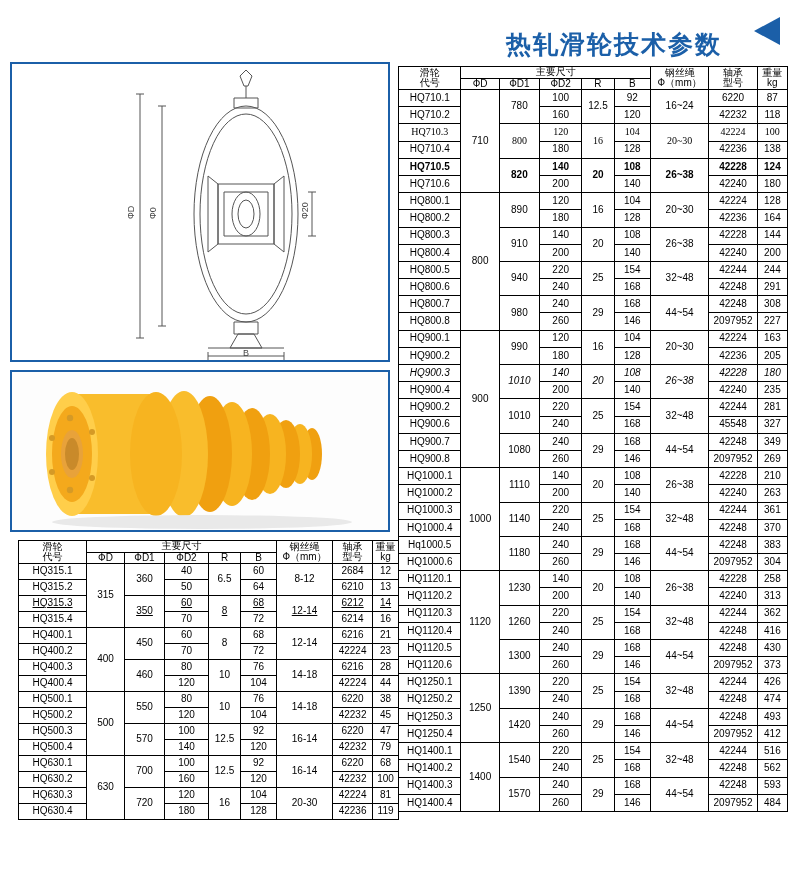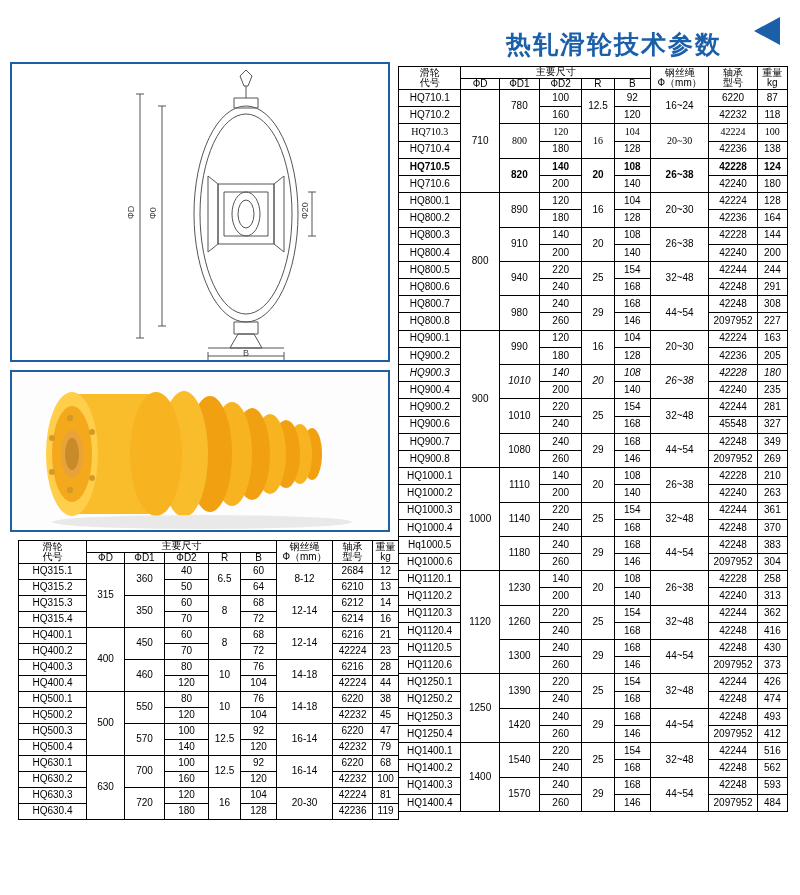--- a/index.html
+++ b/index.html
@@ -221,21 +221,21 @@
           <td>2684</td>
           <td>12</td>
         </tr>
         <tr style="height: 16px;">
           <td class="code-cell">HQ315.2</td>
           <td>50</td>
           <td>64</td>
           <td>6210</td>
           <td>13</td>
         </tr>
-        <tr style="height: 16px;">
+        <tr style="height: 16px; text-decoration: underline;">
           <td class="code-cell">HQ315.3</td>
           <td rowspan="2">350</td>
           <td>60</td>
           <td rowspan="2">8</td>
           <td>68</td>
           <td rowspan="2">12-14</td>
           <td>6212</td>
           <td>14</td>
         </tr>
         <tr style="height: 16px;">

